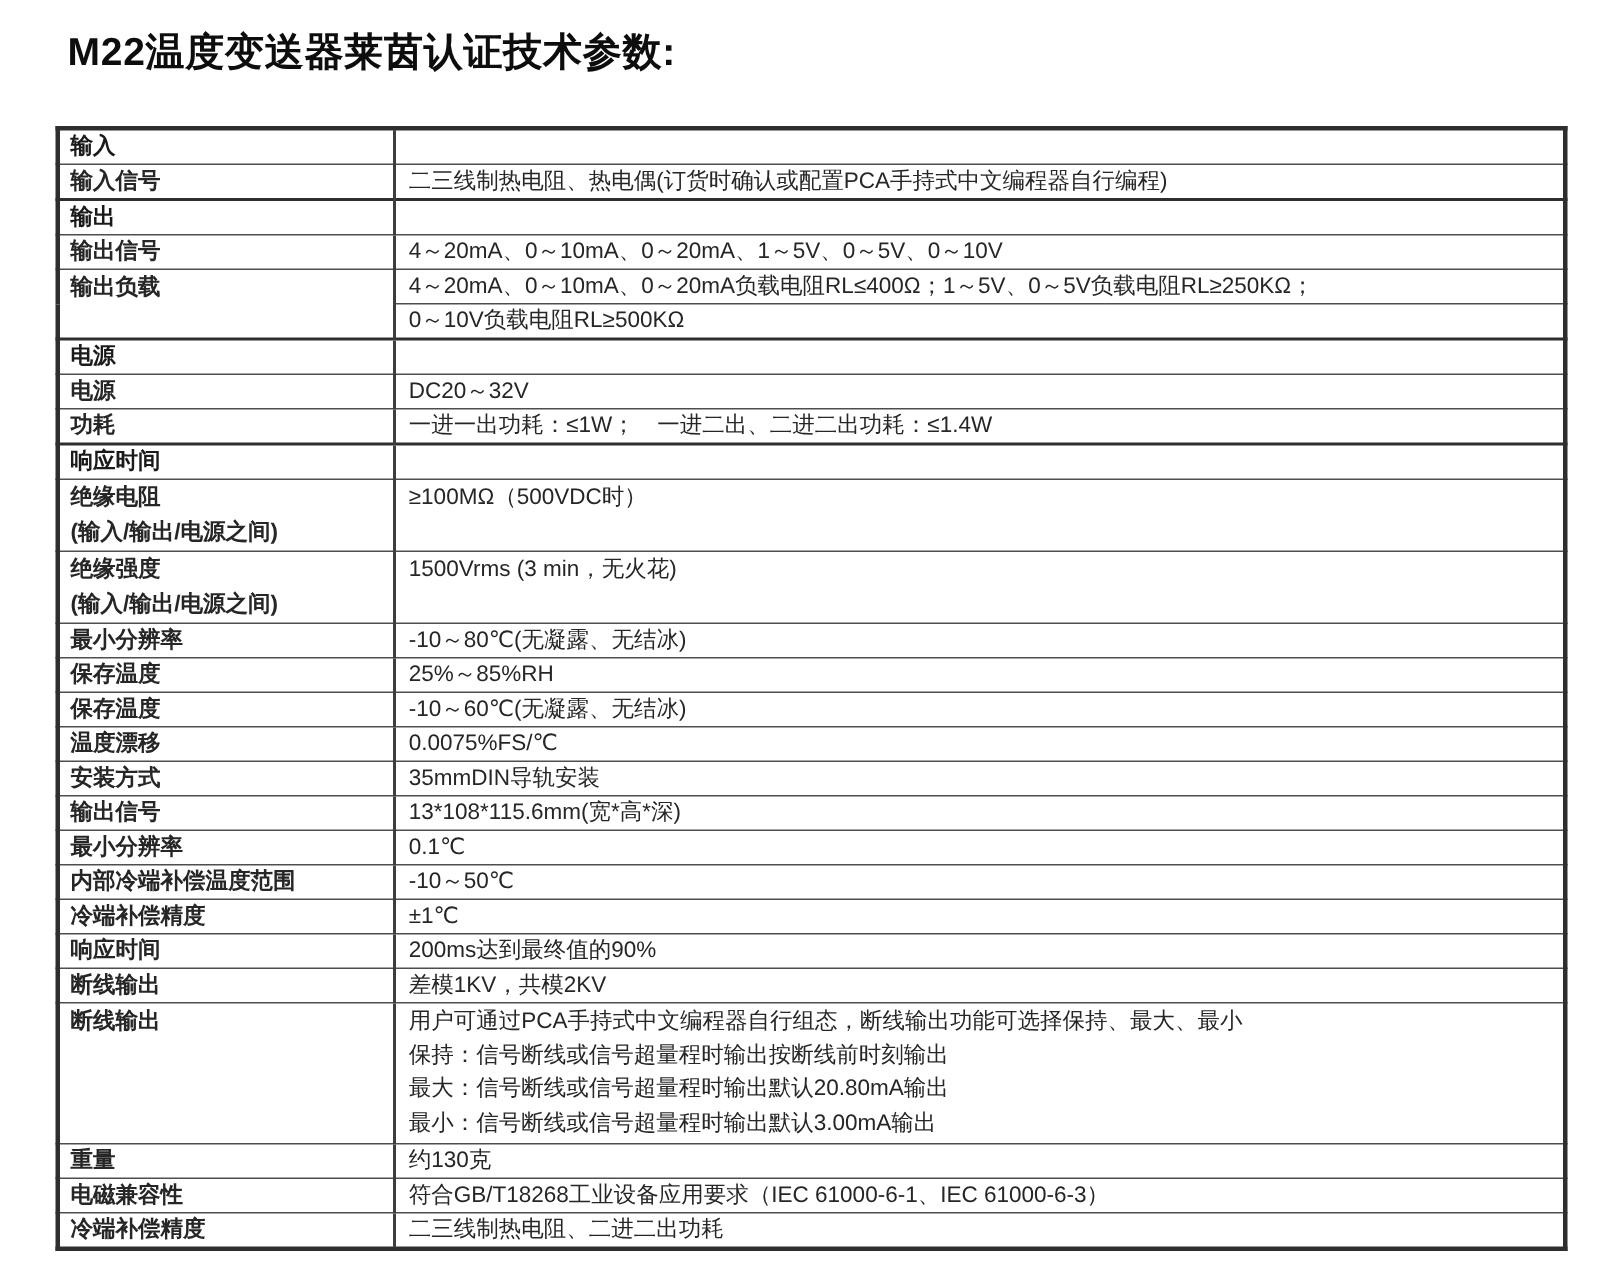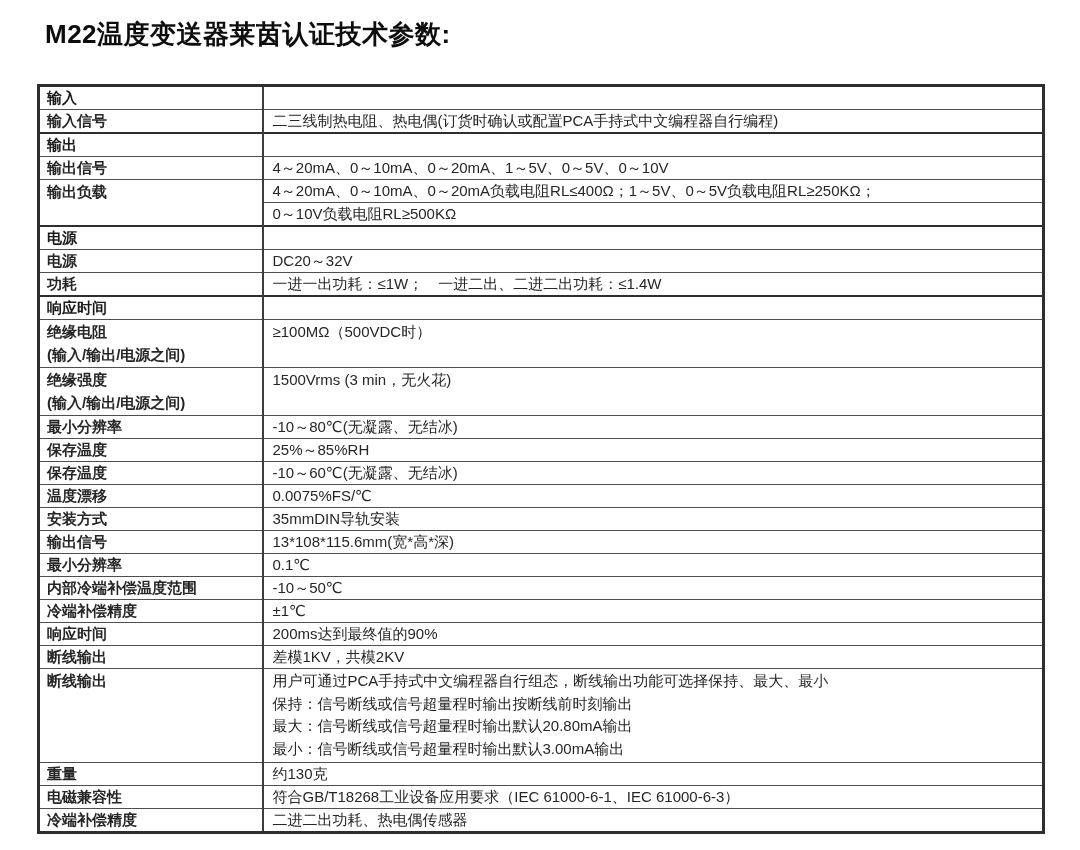--- a/index.html
+++ b/index.html
@@ -184,16 +184,16 @@
       <tr>
         <td class="label-cell">重量</td>
         <td class="value-cell">约130克</td>
       </tr>
       <tr>
         <td class="label-cell">电磁兼容性</td>
         <td class="value-cell">符合GB/T18268工业设备应用要求（IEC 61000-6-1、IEC 61000-6-3）</td>
       </tr>
       <tr>
         <td class="label-cell">冷端补偿精度</td>
-        <td class="value-cell">二进二出功耗、热电偶传感器</td>
+        <td class="value-cell">二三线制热电阻、二进二出功耗</td>
       </tr>
     </tbody>
 </table>
 
 </body></html>

